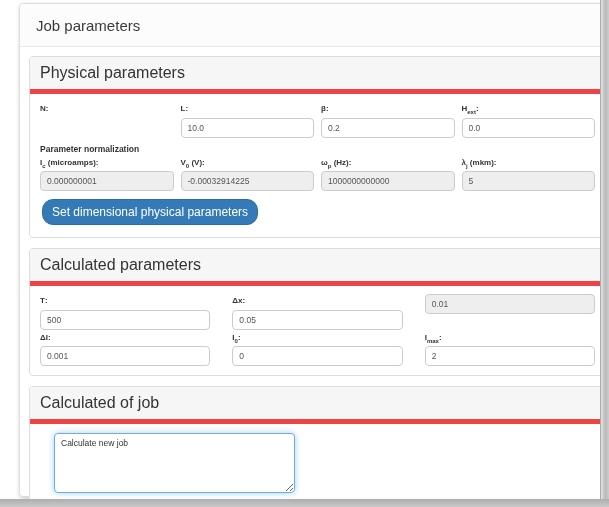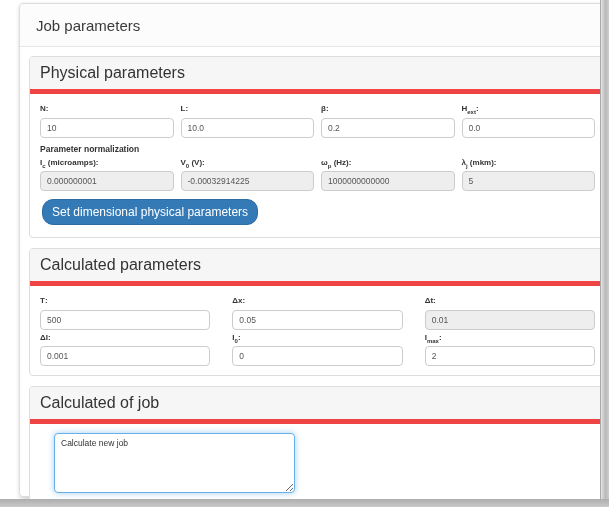--- a/index.html
+++ b/index.html
@@ -116,21 +116,20 @@
 <div class="card">
 
   <div class="card-header">Job parameters</div>
 
   <div class="panel">
     <div class="panel-heading">Physical parameters</div>
     <div class="panel-body">
       <div class="grid4">
         <div class="field">
           <label><span>N</span><sub></sub><span>:</span></label>
-          <input value="10" style="">
         </div>
         <div class="field">
           <label><span>L</span><sub></sub><span>:</span></label>
           <input value="10.0" style="">
         </div>
         <div class="field">
           <label><span>β</span><sub></sub><span>:</span></label>
           <input value="0.2" style="">
         </div>
         <div class="field">
@@ -170,21 +169,20 @@
       <div class="grid3">
         <div class="field">
           <label><span>T</span><sub></sub><span>:</span></label>
           <input value="500" style="">
         </div>
         <div class="field">
           <label><span>Δx</span><sub></sub><span>:</span></label>
           <input value="0.05" style="">
         </div>
         <div class="field">
-          <label><span>Δt</span><sub></sub><span>:</span></label>
           <input disabled="" value="0.01" style="">
         </div>
       </div>
       <div class="grid3">
         <div class="field">
           <label><span>ΔI</span><sub></sub><span>:</span></label>
           <input value="0.001" style="">
         </div>
         <div class="field">
           <label><span>I</span><sub>0</sub><span>:</span></label>

